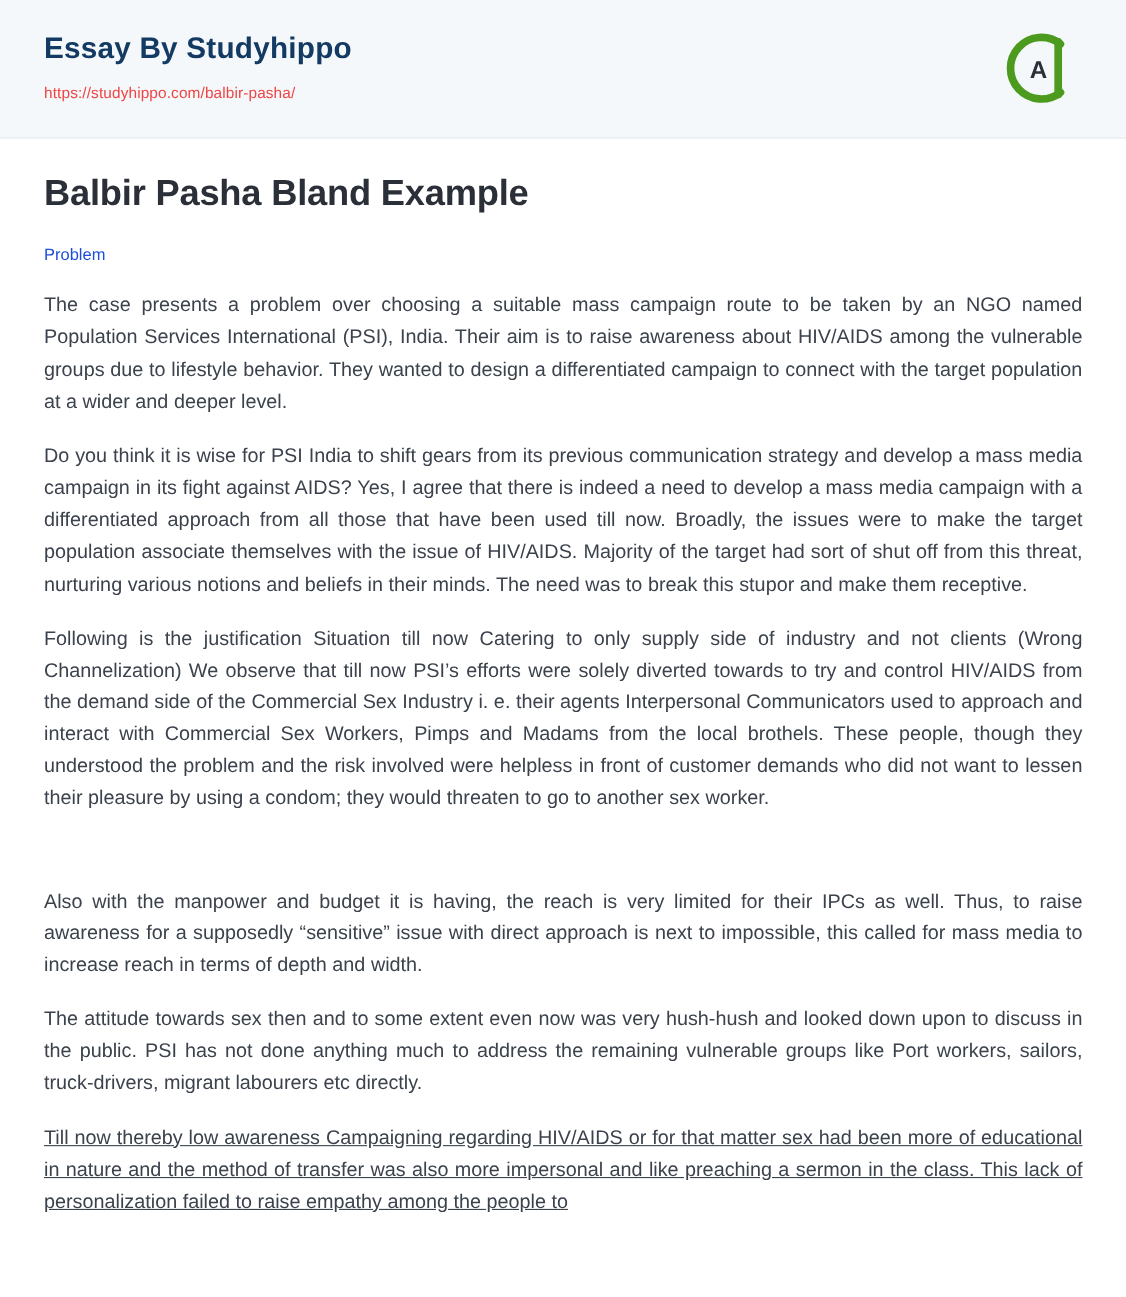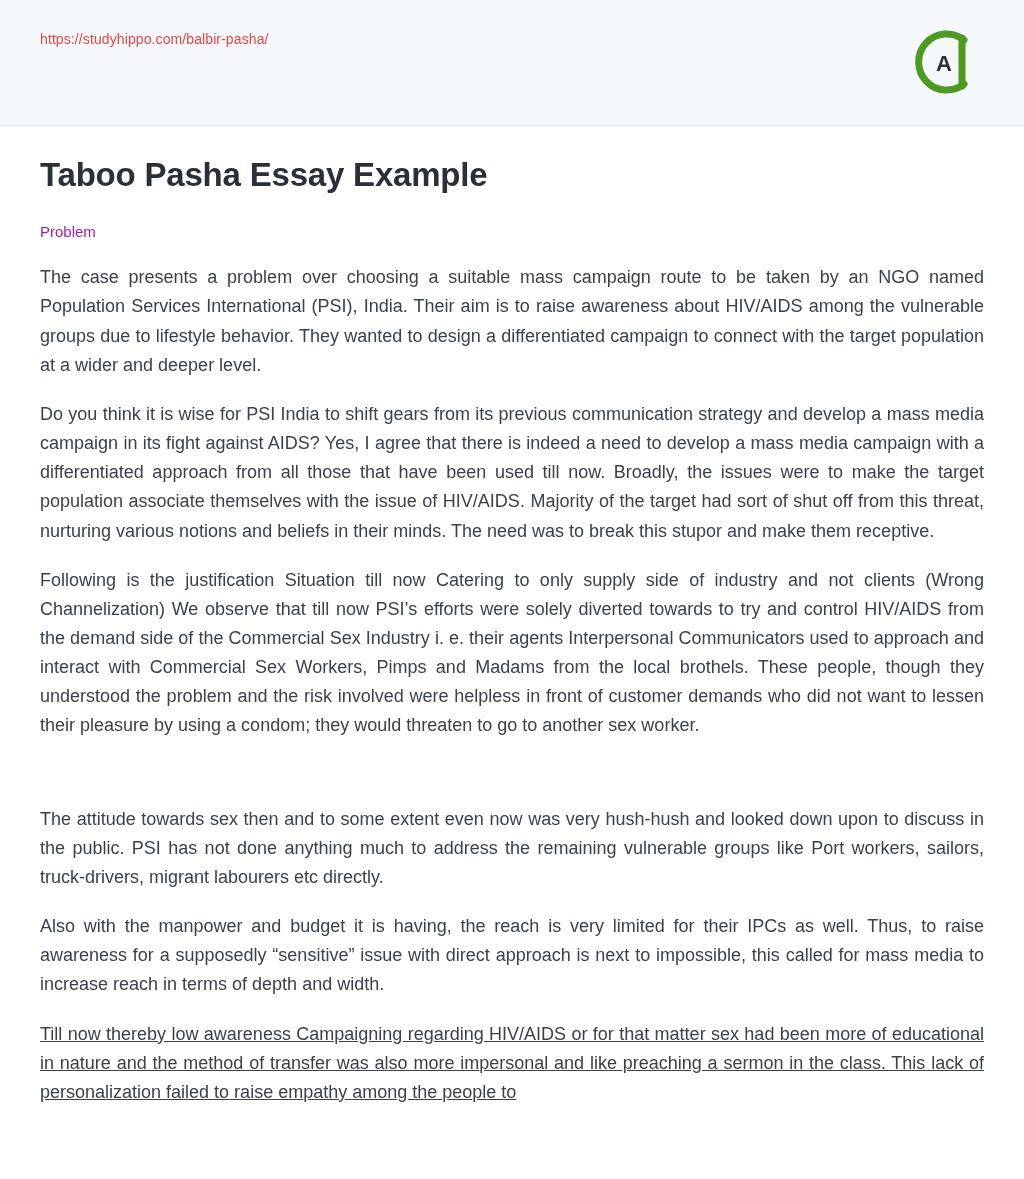--- a/index.html
+++ b/index.html
@@ -52,21 +52,21 @@
   }
   .article-title {
     font-size: 33px;
     font-weight: bold;
     color: #2b2f38;
     margin: 0 0 26px 0;
     letter-spacing: -0.2px;
   }
   .subhead {
     font-size: 15px;
-    color: #a21caf;
+    color: #1d4ed8;
     margin: 0 0 20px 0;
     line-height: 1.55;
   }
   p.body-text {
     font-size: 18px;
     line-height: 1.62;
     color: #3b424c;
     margin: 0 0 20px 0;
     text-align: justify;
   }
@@ -75,34 +75,35 @@
     text-decoration: underline;
   }
   .spacer-gap {
     height: 44px;
   }
 </style>
 </head>
 <body>
 
 <div class="page-header">
+  <h1 class="site-title">Essay By Studyhippo</h1>
   <a class="site-url" href="#">https://studyhippo.com/balbir-pasha/</a>
   <span class="brand-logo">
     <svg width="76" height="76" viewBox="0 0 76 76" aria-hidden="true">
       <path d="M58 16 A28 28 0 1 0 58 60" fill="none" stroke="#4c9a1e" stroke-width="7" stroke-linecap="round"></path>
       <path d="M56 14 L56 62" fill="none" stroke="#4c9a1e" stroke-width="7" stroke-linecap="round"></path>
       <text x="38" y="47" text-anchor="middle" font-family="Liberation Sans, sans-serif" font-size="22" font-weight="bold" fill="#2b2f38">A</text>
     </svg>
   </span>
 </div>
 
 <div class="article">
-  <h2 class="article-title">Taboo Pasha Essay Example</h2>
+  <h2 class="article-title">Balbir Pasha Bland Example</h2>
 
   <div class="subhead">Problem</div>
   <p class="body-text">The case presents a problem over choosing a suitable mass campaign route to be taken by an NGO named Population Services International (PSI), India. Their aim is to raise awareness about HIV/AIDS among the vulnerable groups due to lifestyle behavior. They wanted to design a differentiated campaign to connect with the target population at a wider and deeper level.</p>
   <p class="body-text">Do you think it is wise for PSI India to shift gears from its previous communication strategy and develop a mass media campaign in its fight against AIDS? Yes, I agree that there is indeed a need to develop a mass media campaign with a differentiated approach from all those that have been used till now. Broadly, the issues were to make the target population associate themselves with the issue of HIV/AIDS. Majority of the target had sort of shut off from this threat, nurturing various notions and beliefs in their minds. The need was to break this stupor and make them receptive.</p>
   <p class="body-text">Following is the justification Situation till now Catering to only supply side of industry and not clients (Wrong Channelization) We observe that till now PSI’s efforts were solely diverted towards to try and control HIV/AIDS from the demand side of the Commercial Sex Industry i. e. their agents Interpersonal Communicators used to approach and interact with Commercial Sex Workers, Pimps and Madams from the local brothels. These people, though they understood the problem and the risk involved were helpless in front of customer demands who did not want to lessen their pleasure by using a condom; they would threaten to go to another sex worker.</p>
   <div class="spacer-gap"></div>
+  <p class="body-text">Also with the manpower and budget it is having, the reach is very limited for their IPCs as well. Thus, to raise awareness for a supposedly “sensitive” issue with direct approach is next to impossible, this called for mass media to increase reach in terms of depth and width.</p>
   <p class="body-text">The attitude towards sex then and to some extent even now was very hush-hush and looked down upon to discuss in the public. PSI has not done anything much to address the remaining vulnerable groups like Port workers, sailors, truck-drivers, migrant labourers etc directly.</p>
-  <p class="body-text">Also with the manpower and budget it is having, the reach is very limited for their IPCs as well. Thus, to raise awareness for a supposedly “sensitive” issue with direct approach is next to impossible, this called for mass media to increase reach in terms of depth and width.</p>
   <p class="body-text last">Till now thereby low awareness Campaigning regarding HIV/AIDS or for that matter sex had been more of educational in nature and the method of transfer was also more impersonal and like preaching a sermon in the class. This lack of personalization failed to raise empathy among the people to</p>
 </div>
 
 </body></html>

